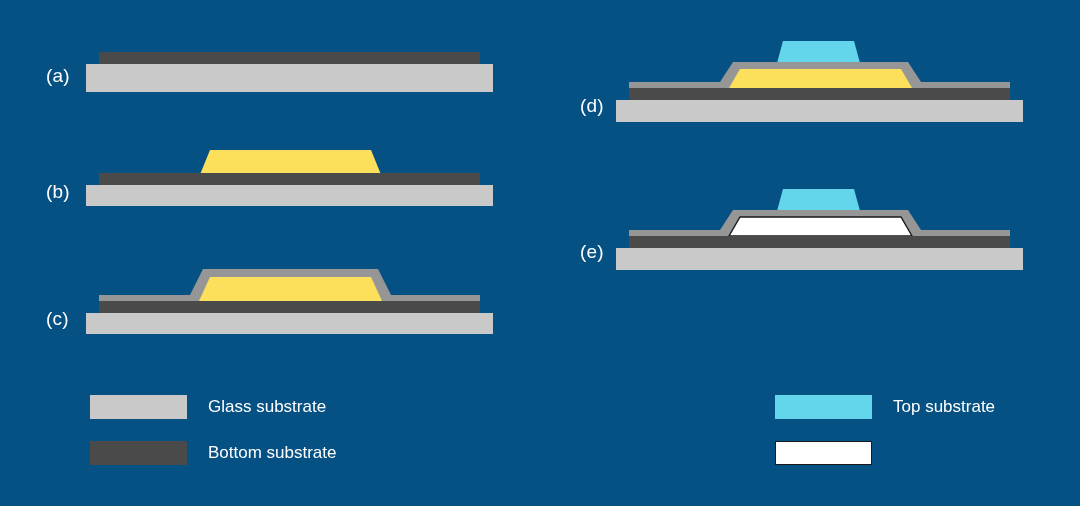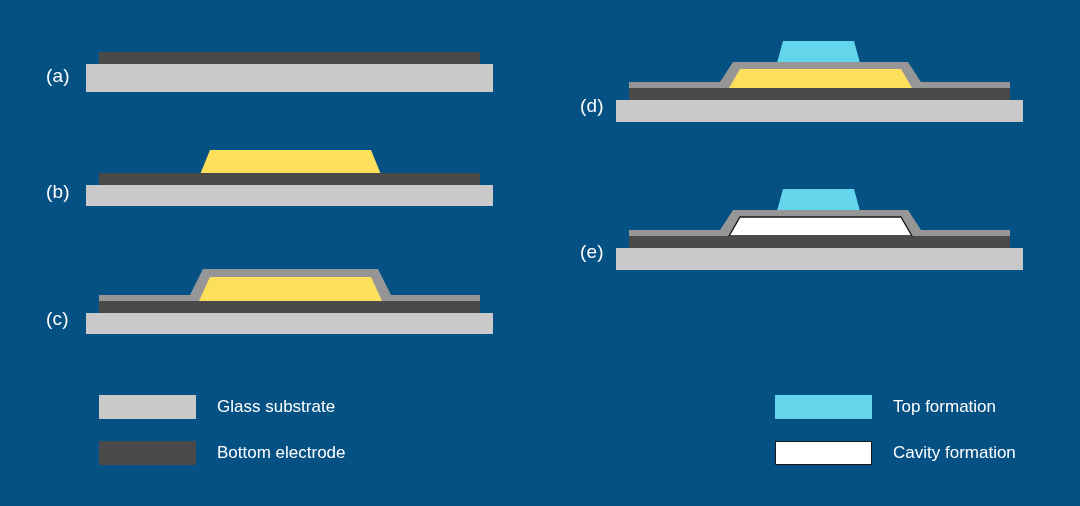--- a/index.html
+++ b/index.html
@@ -36,21 +36,21 @@
     top: 388px;
     width: 960px;
     height: 86px;
   }
   .legend-col {
     position: absolute;
     top: 0;
     width: 330px;
     height: 86px;
   }
-  .legend-col.c1 { left: 15px; }
+  .legend-col.c1 { left: 6px; }
   .legend-col.c2 { left: 347px; }
   .legend-col.c3 { left: 691px; }
   .legend-row {
     position: absolute;
     left: 0;
     height: 25px;
     display: flex;
     align-items: center;
   }
   .legend-row.r1 { top: 6px; }
@@ -133,33 +133,32 @@
 
   <div class="legend">
 
     <div class="legend-col c1">
       <div class="legend-row r1">
         <span class="swatch" style="background:#c9c9c9;"></span>
         <span class="legend-text">Glass substrate</span>
       </div>
       <div class="legend-row r2">
         <span class="swatch" style="background:#4a4a4a;"></span>
-        <span class="legend-text">Bottom electrode</span>
+        <span class="legend-text">Bottom substrate</span>
       </div>
     </div>
 
     <div class="legend-col c2">
     </div>
 
     <div class="legend-col c3">
       <div class="legend-row r1">
         <span class="swatch" style="background:#63d6ec;"></span>
-        <span class="legend-text">Top formation</span>
+        <span class="legend-text">Top substrate</span>
       </div>
       <div class="legend-row r2">
         <span class="swatch" style="background:#ffffff; border:1.5px solid #1a1a1a;"></span>
-        <span class="legend-text">Cavity formation</span>
       </div>
     </div>
 
   </div>
 
 </div>
 
 </body></html>

